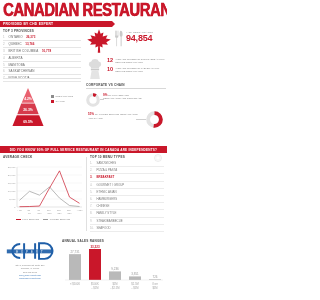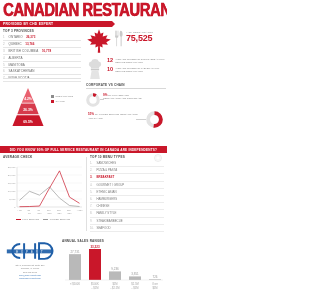--- a/index.html
+++ b/index.html
@@ -228,21 +228,21 @@
         <svg viewBox="0 0 30 52" aria-hidden="true">
           <rect x="3" y="2" width="2" height="16" fill="#c9c9c9"></rect>
           <rect x="7" y="2" width="2" height="16" fill="#c9c9c9"></rect>
           <rect x="11" y="2" width="2" height="16" fill="#c9c9c9"></rect>
           <path d="M3 17 h10 v4 q0 3 -3 3 h-1 v26 h-2 V24 h-1 q-3 0 -3 -3 z" fill="#c9c9c9"></path>
           <path d="M20 2 q6 0 6 12 q0 6 -3 7 v29 h-3 V21 q-3 -1 -3 -7 q0 -12 3 -12z" fill="#c9c9c9"></path>
         </svg>
       </div>
       <div class="stat-main-txt">
         <div class="stat-label"># OF RESTAURANTS</div>
-        <div class="stat-big">75,525</div>
+        <div class="stat-big">94,854</div>
       </div>
     </div>
 
     <div class="chef">
       <svg viewBox="0 0 40 64" aria-hidden="true">
         <path d="M20 3 q9 0 11 7 q7 1 7 8 q0 6 -6 8 v4 H8 v-4 q-6 -2 -6 -8 q0 -7 7 -8 q2 -7 11 -7z" fill="#dcdcdc"></path>
         <rect x="8" y="31" width="24" height="5" fill="#c9c9c9"></rect>
         <path d="M10 37 q10 -3 20 0 l4 24 H6 z" fill="#e4e4e4"></path>
       </svg>
     </div>

